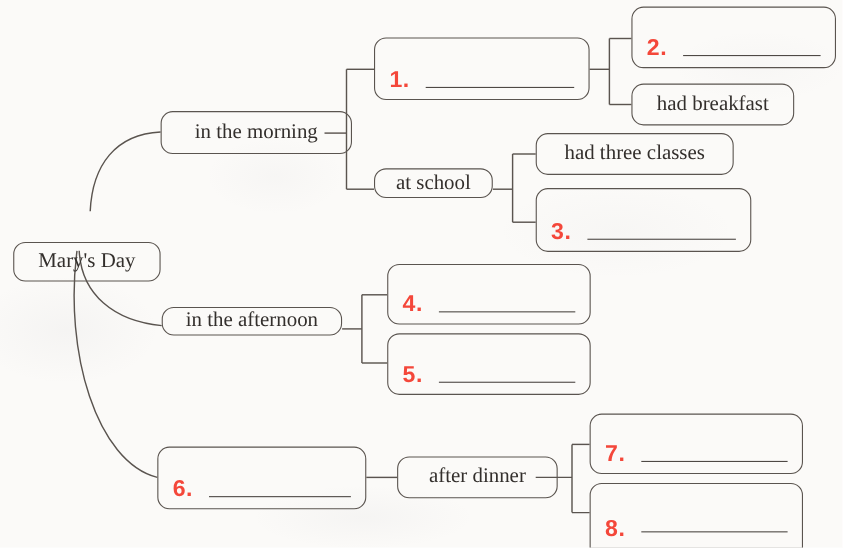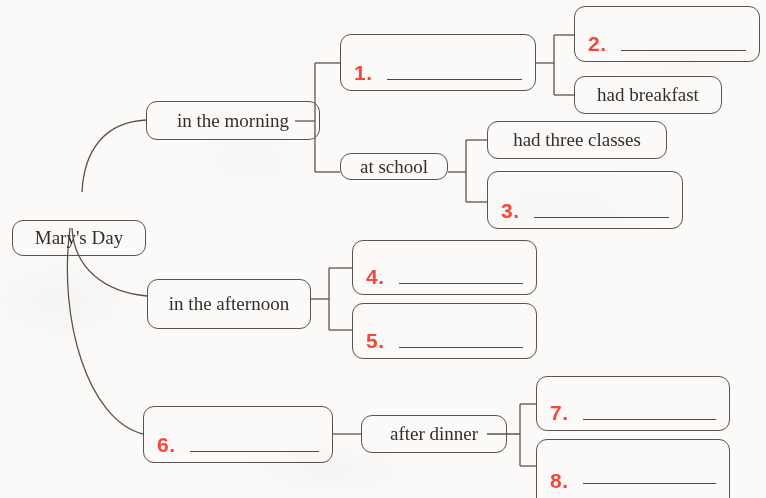--- a/index.html
+++ b/index.html
@@ -149,21 +149,21 @@
 
   <div class="node" style="left:487px; top:121px; width:180px; height:38px;">
     <div class="node-label">had three classes</div>
   </div>
 
   <div class="node blank" style="left:487px; top:171px; width:196px; height:58px;">
     <div class="num">3.</div>
     <div class="rule"></div>
   </div>
 
-  <div class="node" style="left:147px; top:279px; width:164px; height:50px;">
+  <div class="node" style="left:147px; top:279px; width:164px; height:26px;">
     <div class="node-label">in the afternoon</div>
   </div>
 
   <div class="node blank" style="left:352px; top:240px; width:185px; height:55px;">
     <div class="num">4.</div>
     <div class="rule"></div>
   </div>
 
   <div class="node blank" style="left:352px; top:303px; width:185px; height:56px;">
     <div class="num">5.</div>

